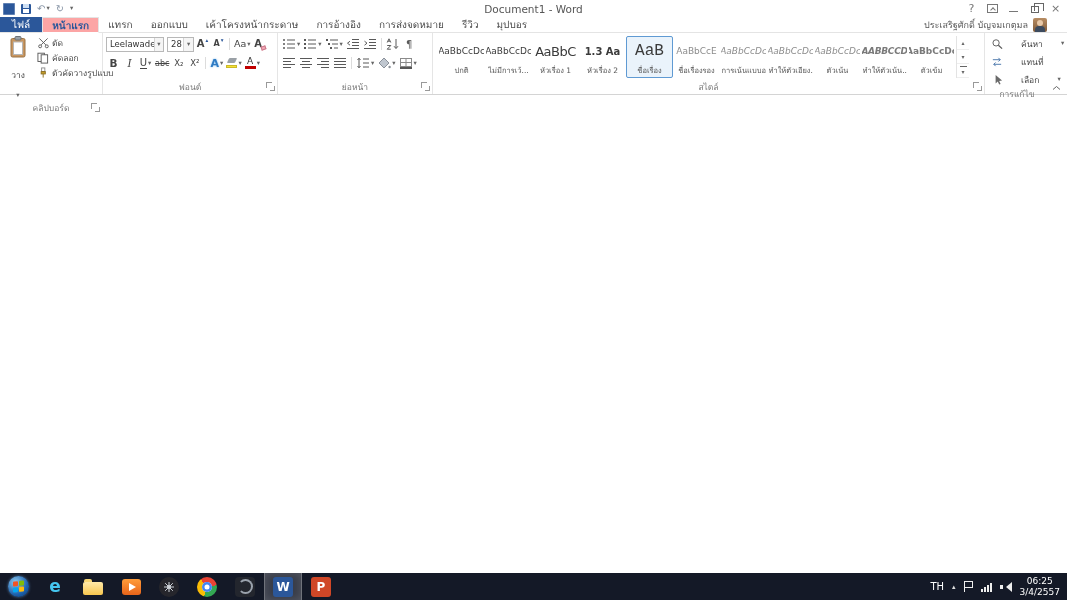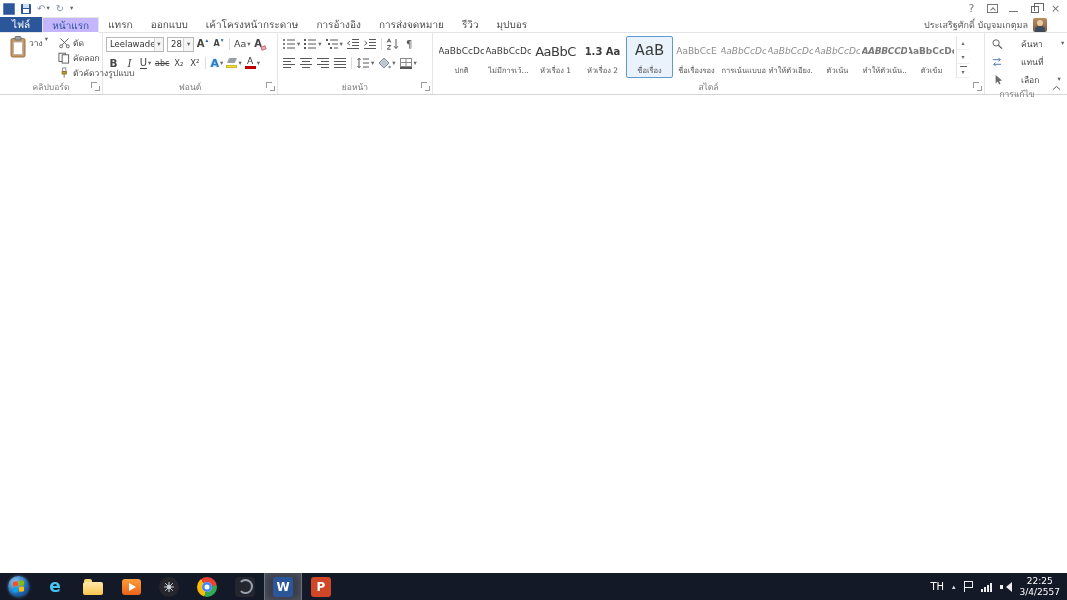--- a/index.html
+++ b/index.html
@@ -26,38 +26,38 @@
   .wc{width:21px;height:17px;display:flex;align-items:center;justify-content:center;font-size:11px;color:#777;}
   .i-min{width:9px;height:1px;background:#777;margin-top:5px;}
   .i-ribopt{width:11px;height:9px;border:1px solid #777;position:relative;}
   .i-ribopt::after{content:"";position:absolute;left:3px;top:3px;width:3px;height:3px;border-top:1px solid #777;border-right:1px solid #777;transform:rotate(-45deg);}
   .i-restore{width:8px;height:7px;border:1px solid #666;background:#fff;position:relative;margin-top:2px;}
   .i-restore::before{content:"";position:absolute;left:2px;top:-4px;width:8px;height:7px;border:1px solid #666;border-bottom:none;}
   
   .tabrow{height:16px;display:flex;align-items:stretch;border-bottom:1px solid #e4e4e4;background:#fff;position:relative;flex:0 0 auto;z-index:1;}
   .tab{padding:0 9px;font-size:10px;color:#4a4a4a;display:flex;align-items:center;white-space:nowrap;}
   .tab.file{background:#2b579a;color:#fff;padding:0 12px;}
-  .tab.active{color:#2b579a;border:1px solid #e4e4e4;border-bottom:1px solid #fff;margin-bottom:-1px;background:#c4b5fd;}
+  .tab.active{color:#2b579a;border:1px solid #e4e4e4;border-bottom:1px solid #fff;margin-bottom:-1px;background:#fca5a5;font-weight:bold;}
   .userarea{margin-left:auto;display:flex;align-items:center;gap:5px;padding-right:20px;font-size:9px;color:#555;}
   .avatar{width:14px;height:14px;border-radius:2px;background:linear-gradient(#b88d63,#7d5a3a);position:relative;overflow:hidden;}
   .avatar::before{content:"";position:absolute;left:4px;top:2px;width:6px;height:6px;border-radius:50%;background:#e8c9a8;}
   .avatar::after{content:"";position:absolute;left:2px;top:8px;width:10px;height:6px;border-radius:4px 4px 0 0;background:#3c4b5e;}
   
   .ribbon{height:62px;display:flex;background:#fff;border-bottom:1px solid #d4d4d4;flex:0 0 auto;position:relative;}
   .group{display:flex;flex-direction:column;border-right:1px solid #e5e5e5;}
   .gcontent{flex:1;display:flex;padding:2px 3px 0;}
   .gcaption{height:15px;position:relative;display:flex;align-items:center;justify-content:center;font-size:8.5px;color:#777;padding:0 10px;}
   .launcher{position:absolute;right:2px;bottom:3px;width:9px;height:9px;opacity:.8;}
   .launcher::before{content:"";position:absolute;left:0;top:0;width:5px;height:5px;border-left:1px solid #808080;border-top:1px solid #808080;}
   .launcher::after{content:"";position:absolute;right:0;bottom:0;width:4px;height:4px;border-right:1px solid #808080;border-bottom:1px solid #808080;}
   .vsep{width:1px;height:12px;background:#dcdcdc;margin:0 2px;align-self:center;}
   .sq{height:16px;min-width:15px;display:flex;align-items:center;justify-content:center;gap:1px;padding:0 1px;border-radius:2px;}
   .svgic{display:block;}
   
-  .paste{display:flex;flex-direction:row;gap:2px;padding:1px 6px 2px;border-radius:2px;}
+  .paste{display:flex;flex-direction:column;align-items:center;gap:10px;padding:1px 6px 2px;border-radius:2px;}
   .paste .lbl{font-size:8.5px;color:#444;}
   .clipcol{display:flex;flex-direction:column;justify-content:flex-start;gap:0;padding-left:2px;}
   .clipbtn{display:flex;align-items:center;gap:3px;font-size:8.5px;color:#444;height:15px;padding:0 2px;border-radius:2px;white-space:nowrap;}
   
   .rows{display:flex;flex-direction:column;gap:3px;padding-top:1px;}
   .frow{display:flex;align-items:center;gap:1px;}
   .combo{height:15px;border:1px solid #b8b8b8;background:#fff;display:flex;align-items:center;font-size:8.5px;color:#333;}
   .combo .ctext{padding:0 3px;white-space:nowrap;overflow:hidden;}
   .combo .cdd{width:11px;align-self:stretch;display:flex;align-items:center;justify-content:center;border-left:1px solid #d5d5d5;background:#f5f5f5;}
   .combo.family{width:58px;}
@@ -153,20 +153,21 @@
           <span class="ar">↶</span>
           <span class="dd">▾</span>
         </span>
       <span class="qbtn">
           <span class="ar">↻</span>
         </span>
       <span class="qbtn">
           <span class="dd">▾</span>
         </span>
     </div>
+    <div class="title">Document1 - Word</div>
     <div class="wincontrols">
       <span class="wc">
           <span>?</span>
         </span>
       <span class="wc">
           <span class="i-ribopt"></span>
         </span>
       <span class="wc">
           <span class="i-min"></span>
         </span>
@@ -625,18 +626,18 @@
       <span class="uparrow"><span>▴</span></span>
       <span class="flagicon"></span>
       <span class="net">
           <i class="n1"></i>
           <i class="n2"></i>
           <i class="n3"></i>
           <i class="n4"></i>
         </span>
       <span class="vol"></span>
       <div class="clock">
-        <div>22:25</div>
+        <div>06:25</div>
         <div>3/4/2557</div>
       </div>
     </div>
   </div>
 </div>
 
 </body></html>

